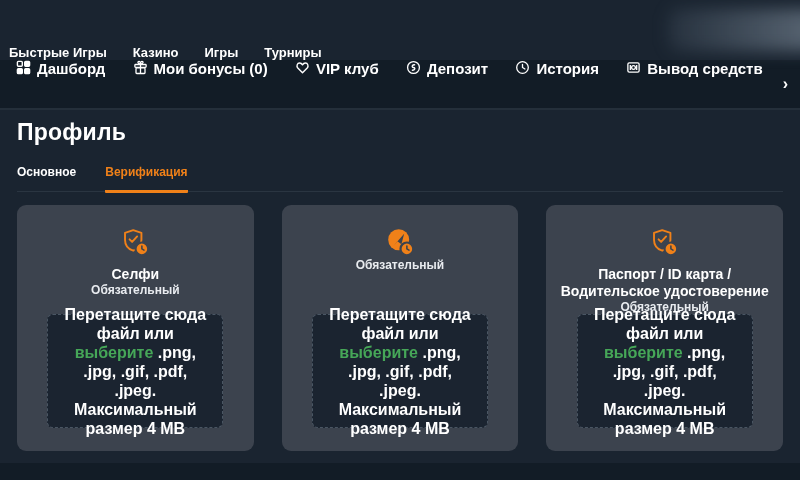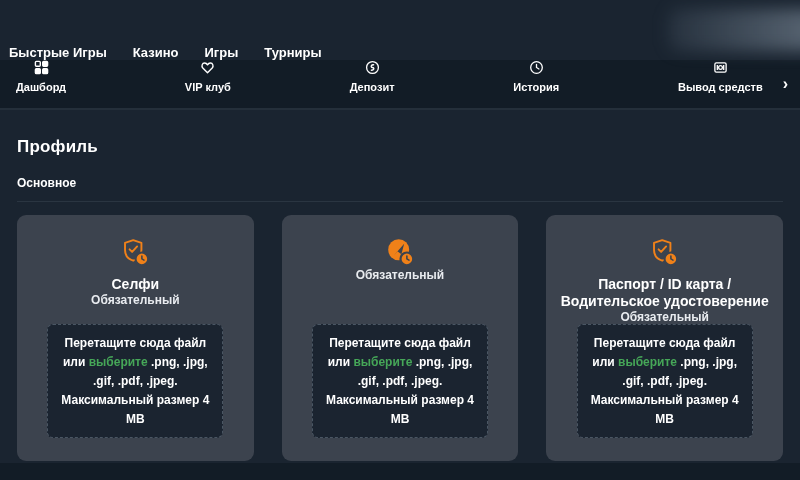--- a/index.html
+++ b/index.html
@@ -50,30 +50,28 @@
   .nav-items {
     flex:1;
     display:flex;
     justify-content:space-between;
     align-items:center;
     height:100%;
     margin-right:20px;
   }
   .nav-item {
     display:flex;
-    align-items:center;
     gap:6px;
-    font-size:11px;
+    font-size:15px;
     font-weight:bold;
     color:#fff;
     height:100%;
     position:relative;
     cursor:pointer;
     white-space:nowrap;
-    flex-direction:column;
   }
   .nav-item svg { width:15px; height:15px; flex:0 0 auto; }
   .nav-item svg * { stroke:#fff; }
   .nav-item.active { color:#f08119; }
   .nav-item.active svg * { stroke:#f08119; }
   .nav-item.active::after {
     content:"";
     position:absolute;
     left:-6px; right:-6px; bottom:-2px;
     height:3px;
@@ -84,23 +82,23 @@
     color:#fff;
     font-size:16px;
     font-weight:bold;
     cursor:pointer;
     line-height:1;
   }
 
   
   .main { padding:0 17px; }
   .page-title {
-    font-size:17px;
-    font-weight:bold;
-    margin-top:27px;
+    font-size:23px;
+    font-weight:bold;
+    margin-top:9px;
     letter-spacing:0.2px;
   }
   .tabs {
     display:flex;
     gap:29px;
     margin-top:19px;
     border-bottom:1px solid #2a3541;
   }
   .tab {
     font-size:12px;
@@ -150,21 +148,21 @@
     background:#1b2430;
     border:1px dashed #4a5663;
     border-radius:6px;
     display:flex;
     align-items:center;
     justify-content:center;
     padding:8px 12px;
     cursor:pointer;
   }
   .dz-text {
-    font-size:12px;
+    font-size:16px;
     font-weight:bold;
     line-height:19px;
     color:#fff;
   }
   .dz-link { color:#46a758; cursor:pointer; }
 
   
   .footer-strip {
     position:absolute;
     left:0; right:0; bottom:0;
@@ -189,20 +187,30 @@
     <div class="nav-item">
       <svg viewBox="0 0 16 16" fill="none" stroke-width="1.5">
         <rect x="1.5" y="1.5" width="5.2" height="5.2" rx="1"></rect>
         <rect x="9.3" y="1.5" width="5.2" height="5.2" rx="1" fill="#fff"></rect>
         <rect x="1.5" y="9.3" width="5.2" height="5.2" rx="1" fill="#fff"></rect>
         <rect x="9.3" y="9.3" width="5.2" height="5.2" rx="1" fill="#fff"></rect>
       </svg>
       <span>Дашборд</span>
     </div>
 
+    <div class="nav-item">
+      <svg viewBox="0 0 16 16" fill="none" stroke-width="1.4">
+        <rect x="2" y="4.8" width="12" height="3" rx="0.8"></rect>
+        <rect x="3.2" y="8.4" width="9.6" height="6" rx="0.8"></rect>
+        <path d="M8 4.8 V14.4"></path>
+        <path d="M8 4.6 C5.2 4.6 4.4 1.4 6.4 1.4 C7.8 1.4 8 3.2 8 4.6"></path>
+        <path d="M8 4.6 C10.8 4.6 11.6 1.4 9.6 1.4 C8.2 1.4 8 3.2 8 4.6"></path>
+      </svg>
+      <span>Мои бонусы (0)</span>
+    </div>
 
 
     <div class="nav-item">
       <svg viewBox="0 0 16 16" fill="none" stroke-width="1.5">
         <path d="M8 13.6 L3 8.6 C1.2 6.7 2.3 3.2 4.9 3.2 C6.4 3.2 7.4 4.1 8 5.2 C8.6 4.1 9.6 3.2 11.1 3.2 C13.7 3.2 14.8 6.7 13 8.6 Z" stroke-linejoin="round"></path>
       </svg>
       <span>VIP клуб</span>
     </div>
 
     <div class="nav-item">
@@ -233,20 +241,21 @@
 
   </div>
   <span class="nav-chevron">›</span>
 </nav>
 
 <main class="main">
   <h1 class="page-title">Профиль</h1>
 
   <div class="tabs">
     <span class="tab">Основное</span>
+    <span class="tab active">Верификация</span>
   </div>
 
   <div class="cards">
 
     <section class="card">
       <div class="card-icon">
         <svg width="31" height="31" viewBox="0 0 34 34" fill="none">
           <path d="M14.5 3.5 L23.5 6.5 V14 C23.5 20 19.6 24.4 14.5 26 C9.4 24.4 5.5 20 5.5 14 V6.5 Z" stroke="#f08119" stroke-width="2.1" stroke-linejoin="round"></path>
           <path d="M10.5 13.5 L13.3 16.3 L18.8 10.3" stroke="#f08119" stroke-width="2.1" stroke-linecap="round" stroke-linejoin="round"></path>
           <circle cx="24" cy="24" r="7" fill="#f08119" stroke="#3c434e" stroke-width="2.4"></circle>

